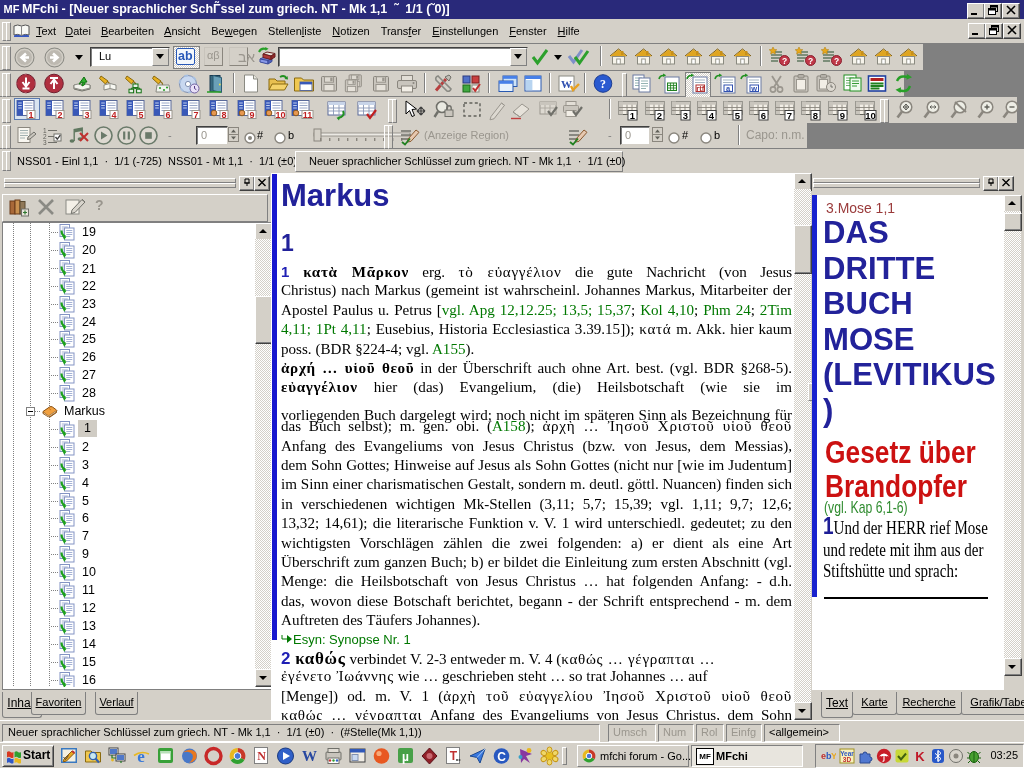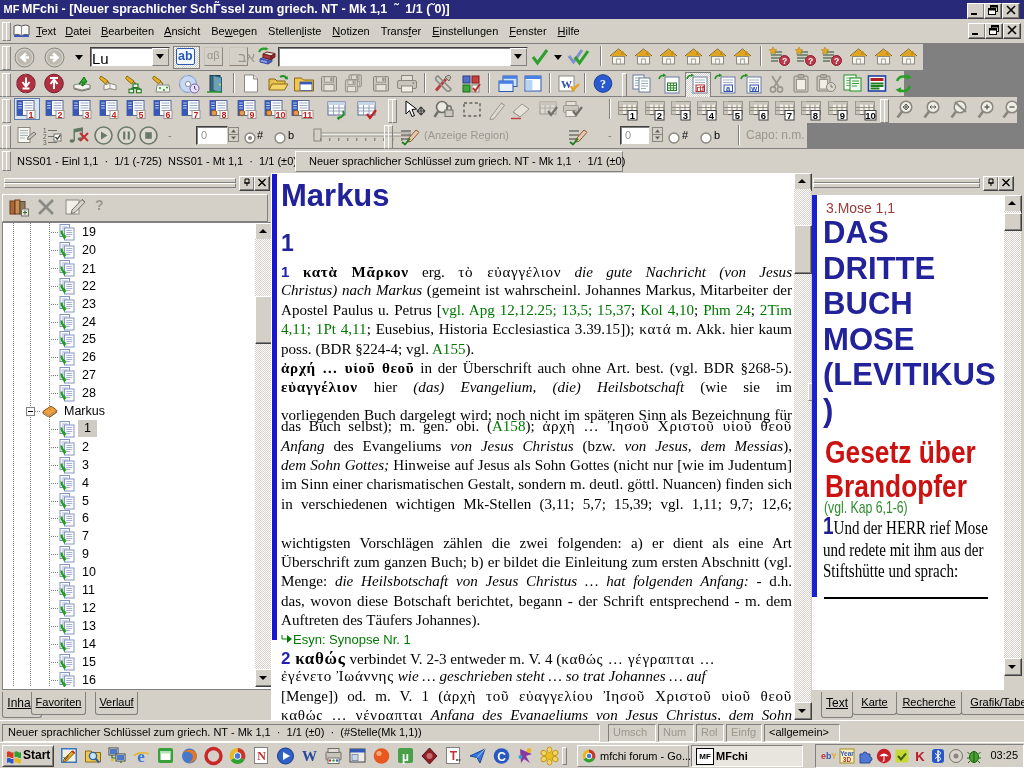--- a/index.html
+++ b/index.html
@@ -13,21 +13,21 @@
 .grip{width:3px;border:1px solid;border-color:#FFFFFF #808080 #808080 #FFFFFF;height:22px;}
 .vsep{width:1px;background:#808080;border-right:1px solid #fff;height:20px;}
 .titlebtn{width:16px;height:14px;background:#D4D0C8;border:1px solid;border-color:#FFFFFF #404040 #404040 #FFFFFF;box-shadow:inset -1px -1px 0 #808080;font-size:9px;text-align:center;line-height:12px;font-weight:bold;}
 .selbox{background-image:conic-gradient(#fff 25%,#D4D0C8 0 50%,#fff 0 75%,#D4D0C8 0);background-size:2px 2px;border:1px solid #808080;margin:-1px;}
 
 #doc{position:absolute;left:0;top:0;width:517px;height:547px;overflow:hidden;}
 .doc-line{position:absolute;left:4px;white-space:nowrap;font-family:"Liberation Serif",serif;font-size:15.1px;color:#000;}
 .gr{font-family:"Liberation Serif",serif;letter-spacing:0.7px;}
 .jl{width:511px;text-align:justify;text-align-last:justify;white-space:normal !important;}
 .grb{font-weight:bold;}
-.it{font-style:italic;}
+.it{}
 .green{color:#007800;}
 .vnum{color:#1F1FB4;font-family:"Liberation Sans",sans-serif;font-size:15px;font-weight:bold;}
 
 .trow{position:absolute;left:0;white-space:nowrap;font-size:12.5px;color:#000;}
 .dotv{position:absolute;width:1px;background-image:repeating-linear-gradient(to bottom,#808080 0 1px,transparent 1px 2px);}
 .doth{position:absolute;height:1px;background-image:repeating-linear-gradient(to right,#808080 0 1px,transparent 1px 2px);}
 
 .sbtn{position:absolute;width:16px;height:16px;background:#D4D0C8;border:1px solid;border-color:#FFFFFF #404040 #404040 #FFFFFF;box-shadow:inset -1px -1px 0 #808080;}
 .sbtn i{position:absolute;left:3px;width:0;height:0;border:4px solid transparent;}
 .sbtn.up i{top:5px;border-bottom:4px solid #000;border-top:none;}
@@ -107,21 +107,21 @@
         <circle cx="10.5" cy="10.5" r="8" fill="#BDB9B1" stroke="#D8D4CC"></circle>
         <path d="M15 10.5 H9 M12 6.5 l-4.5 4 4.5 4" stroke="#fff" stroke-width="2.6" fill="none"></path>
       </svg></span>
   <span class="abs" id="navfwd" style="left:44px;top:3px;"><svg width="21" height="21" viewBox="0 0 21 21">
         <circle cx="10.5" cy="10.5" r="9.5" fill="#C4C0B8" stroke="#8a8a84"></circle>
         <circle cx="10.5" cy="10.5" r="8" fill="#BDB9B1" stroke="#D8D4CC"></circle>
         <path d="M6 10.5 H12 M9 6.5 l4.5 4 -4.5 4" stroke="#fff" stroke-width="2.6" fill="none"></path>
       </svg></span>
   <span class="abs" style="left:75px;top:11px;width:0;height:0;border:4px solid transparent;border-top:5px solid #000;"></span>
   <div class="abs field" style="left:90px;top:3px;width:78px;height:18px;">
-      <span style="position:absolute;left:1px;top:2px;font-size:15px;">Lu</span>
+      <span style="position:absolute;left:8px;top:2px;font-size:11px;">Lu</span>
       <span class="abs raisedthin" style="right:0px;top:0px;width:15px;height:16px;background:#D4D0C8;">
         <span style="position:absolute;left:3px;top:5px;width:0;height:0;border:4px solid transparent;border-top:5px solid #000;"></span>
       </span>
     </div>
   <div class="abs" style="left:173px;top:2px;width:25px;height:21px;background-image:conic-gradient(#fff 25%,#D4D0C8 0 50%,#fff 0 75%,#D4D0C8 0);background-size:2px 2px;border:1px solid #808080;">
       <span style="position:absolute;left:2px;top:1px;font-size:12.5px;font-weight:bold;color:#2858B8;border:1.5px solid #2858B8;background:#F4F8FC;padding:0 1px 1px 1px;border-radius:2px;">ab</span>
     </div>
   <div class="abs raisedthin" style="left:204px;top:3px;width:17px;height:17px;border-color:#c8c4bc #8a867e #8a867e #c8c4bc;">
       <span style="position:absolute;left:2px;top:1px;font-size:11px;color:#9a968e;">αβ</span>
     </div>
@@ -1036,20 +1036,21 @@
       <div class="doc-line jl" style="top:148.2px;"><span class="green">4,11; 1Pt 4,11</span>; Eusebius, Historia Ecclesiastica 3.39.15]); <span class="gr">κατά</span> m. Akk. hier kaum</div>
       <div class="doc-line" style="top:167.6px;">poss. (BDR §224-4; vgl. <span class="green">A155</span>).</div>
       <div class="doc-line jl" style="top:187px;"><span class="gr grb">ἀρχή … υἱοῦ θεοῦ</span> in der Überschrift auch ohne Art. best. (vgl. BDR §268-5).</div>
       <div class="doc-line jl" style="top:206.4px;"><span class="gr grb">εὐαγγέλιον</span> hier <span class="it">(das) Evangelium, (die) Heilsbotschaft</span> (wie sie im</div>
       <div class="doc-line jl" style="top:225.8px;margin-top:8px;">vorliegenden Buch dargelegt wird; noch nicht im späteren Sinn als Bezeichnung für</div>
       <div class="doc-line jl" style="top:245.2px;">das Buch selbst); m. gen. obi. (<span class="green">A158</span>); <span class="gr">ἀρχὴ … Ἰησοῦ Χριστοῦ υἱοῦ θεοῦ</span></div>
       <div class="doc-line jl" style="top:264.6px;"><span class="it">Anfang</span> des Evangeliums <span class="it">von Jesus Christus</span> (bzw. <span class="it">von Jesus, dem Messias</span>),</div>
       <div class="doc-line jl" style="top:284px;"><span class="it">dem Sohn Gottes;</span> Hinweise auf Jesus als Sohn Gottes (nicht nur [wie im Judentum]</div>
       <div class="doc-line jl" style="top:303.4px;">im Sinn einer charismatischen Gestalt, sondern m. deutl. göttl. Nuancen) finden sich</div>
       <div class="doc-line jl" style="top:322.8px;">in verschiedenen wichtigen Mk-Stellen (3,11; 5,7; 15,39; vgl. 1,11; 9,7; 12,6;</div>
+      <div class="doc-line jl" style="top:342.2px;">13,32; 14,61); die literarische Funktion v. V. 1 wird unterschiedl. gedeutet; zu den</div>
       <div class="doc-line jl" style="top:361.6px;">wichtigsten Vorschlägen zählen die zwei folgenden: a) er dient als eine Art</div>
       <div class="doc-line jl" style="top:381px;">Überschrift zum ganzen Buch; b) er bildet die Einleitung zum ersten Abschnitt (vgl.</div>
       <div class="doc-line jl" style="top:400.4px;">Menge: <span class="it">die Heilsbotschaft von Jesus Christus … hat folgenden Anfang:</span> - d.h.</div>
       <div class="doc-line jl" style="top:419.8px;">das, wovon diese Botschaft berichtet, begann - der Schrift entsprechend - m. dem</div>
       <div class="doc-line" style="top:439.2px;">Auftreten des Täufers Johannes).</div>
       <div class="doc-line" style="top:459px;font-family:'Liberation Sans',sans-serif;font-size:13px;color:#007800;"><svg width="12" height="11" viewBox="0 0 12 11" style="vertical-align:-1px">
             <path d="M1 1 v4 h7" stroke="#007800" fill="none"></path>
             <path d="M6 1 L11 5 L6 9 z" fill="#007800"></path>
           </svg>Esyn: Synopse Nr. 1</div>
       <div class="doc-line" style="top:476px;"><span class="vnum" style="font-size:17px;">2 </span><span class="gr grb" style="font-size:17px;">καθώς</span> verbindet V. 2-3 entweder m. V. 4 (<span class="gr">καθώς … γέγραπται …</span></div>

